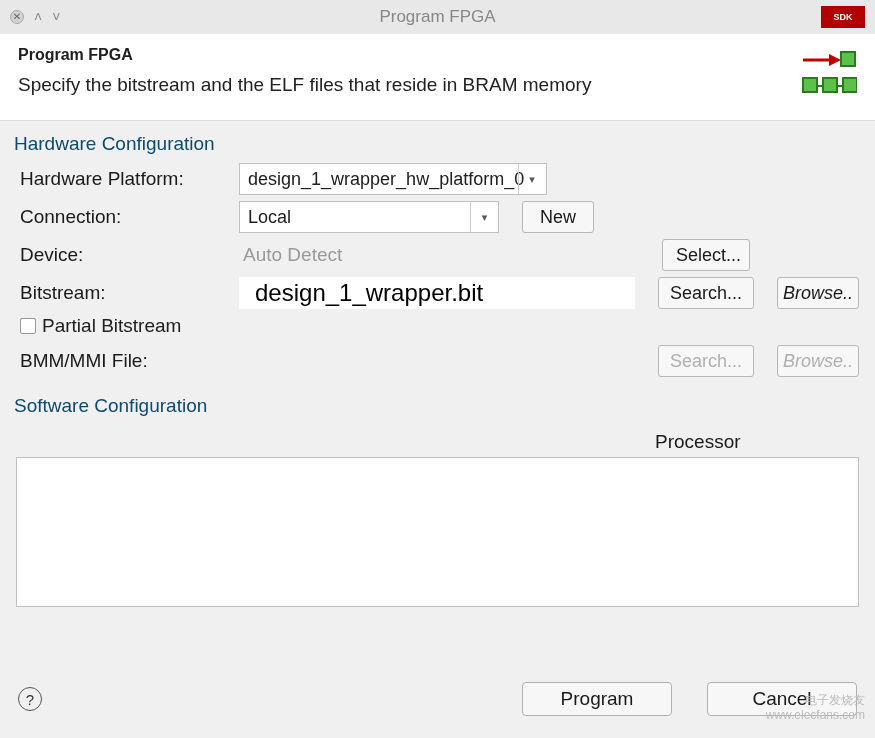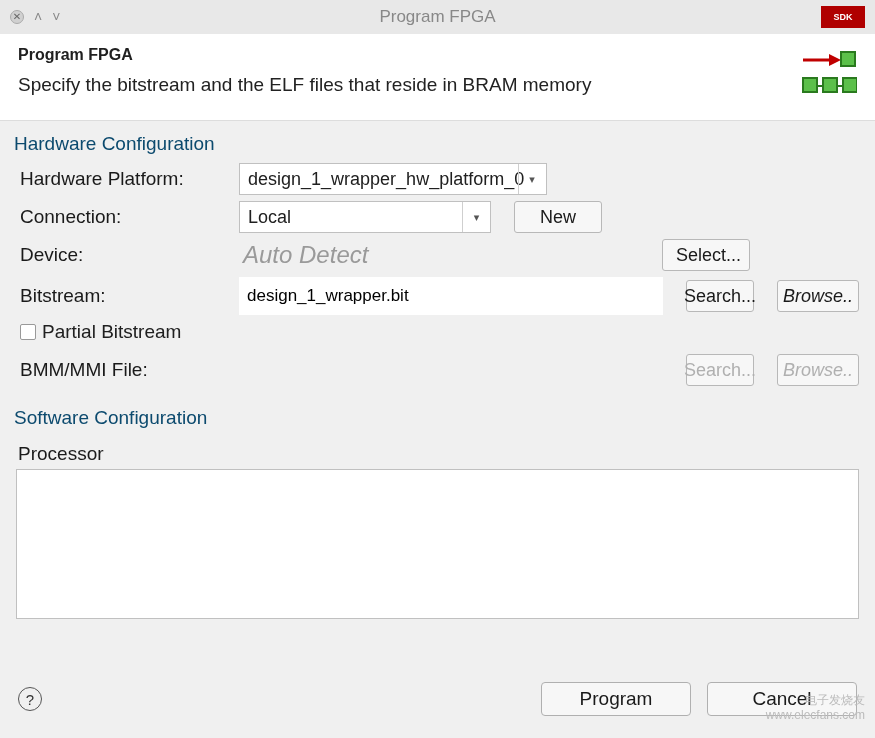--- a/index.html
+++ b/index.html
@@ -75,67 +75,66 @@
     font-size:18px;
     position:relative;
   }
   .combo .arrow {
     position:absolute; right:0; top:0; bottom:0; width:28px;
     border-left:1px solid #cfcfcf;
     display:flex; align-items:center; justify-content:center;
     color:#555; font-size:11px;
   }
   .textfield {
-    flex:1; height:38px; background:#fff;
+    flex:1; height:32px; background:#fff;
     border:none;
-    padding:0 8px;
-    font-size:17px;
+    padding:0 16px;
+    font-size:24px;
     outline:none;
   }
   .textread {
     flex:1; height:32px;
     display:flex; align-items:center;
     padding:0 4px;
-    font-size:24px;
+    font-size:19px;
     color:#9a9a9a;
-    font-style:italic;
   }
   .btn {
     height:32px;
     background:#f7f7f7;
     border:1px solid #b8b8b8;
     border-radius:3px;
     padding:0 12px;
     font-size:18px;
     color:#1a1a1a;
     display:flex; align-items:center; justify-content:center;
     cursor:pointer;
     white-space:nowrap;
   }
   .btn:disabled, .btn.disabled {
     color:#b0b0b0;
     cursor:default;
   }
   .btn-small { padding:0 10px; }
   .btn-fixed-sel { width:88px;padding-left:17px; }
-  .btn-fixed-srch { width:68px; }
+  .btn-fixed-srch { width:96px; }
   .btn-fixed-brw { width:82px;font-style:italic; }
-  .btn-fixed-new { width:88px; }
+  .btn-fixed-new { width:72px; }
   .check-row {
     display:flex; align-items:center; gap:6px;
     margin:6px 0 8px 4px;
     font-size:19px;
   }
   .checkbox {
     width:16px; height:16px; border:1px solid #999; background:#fff;
     border-radius:2px;
   }
   .soft-header {
     display:flex; margin:6px 18px 0 18px;
-    font-size:19px; color:#1a1a1a;
+    font-size:19px; color:#1a1a1a;justify-content:flex-end;
   }
   .soft-header .col1 { width:202px; flex:0 0 202px; }
   .listbox {
     margin:4px 16px 0 16px;
     height:150px;
     border:1px solid #c0c0c0;
     background:#fff;
   }
   .footer {
     margin-top:auto;
@@ -150,20 +149,21 @@
   .spacer { flex:1; }
   .btn-big {
     height:34px; min-width:150px;
     background:#f7f7f7;
     border:1px solid #b0b0b0;
     border-radius:4px;
     font-size:19px;
     color:#1a1a1a;
     display:flex; align-items:center; justify-content:center;
     cursor:pointer;
+    margin-left:19px;
   }
   .watermark {
     position:absolute; right:10px; bottom:16px;
     font-size:12px; color:#bbb;
     text-align:right; line-height:1.2;
     pointer-events:none;
   }
 </style>
 </head>
 <body>

